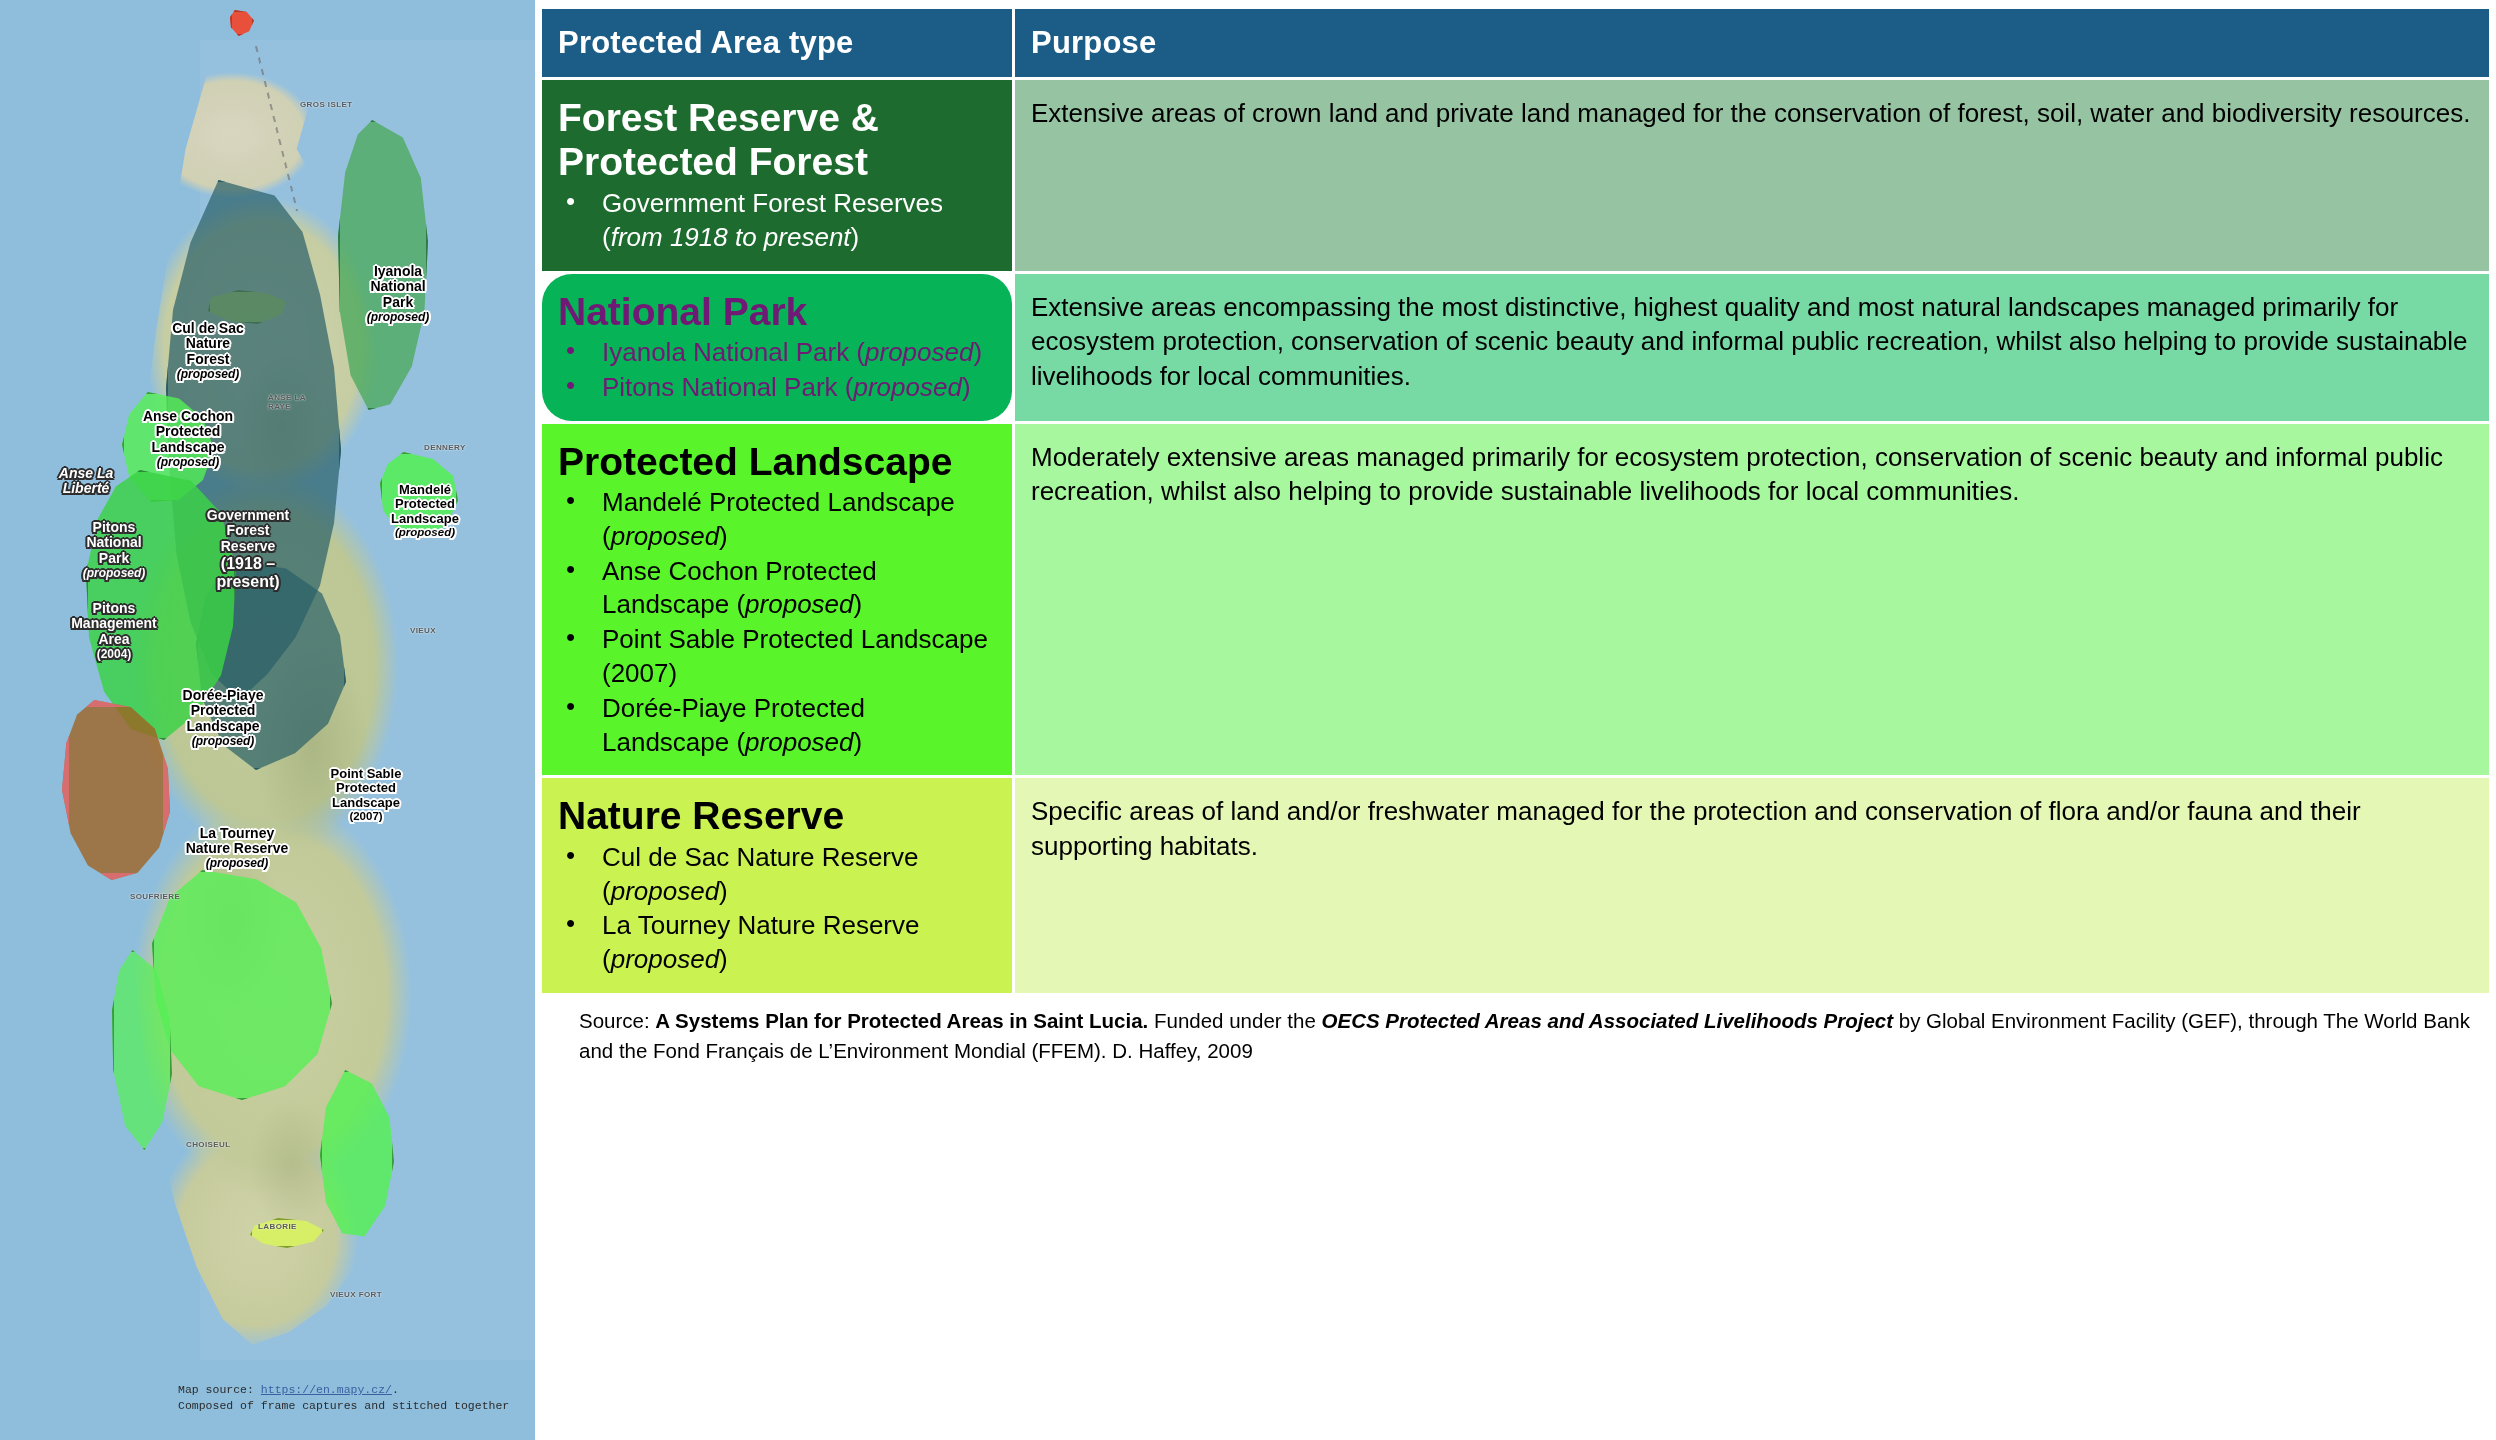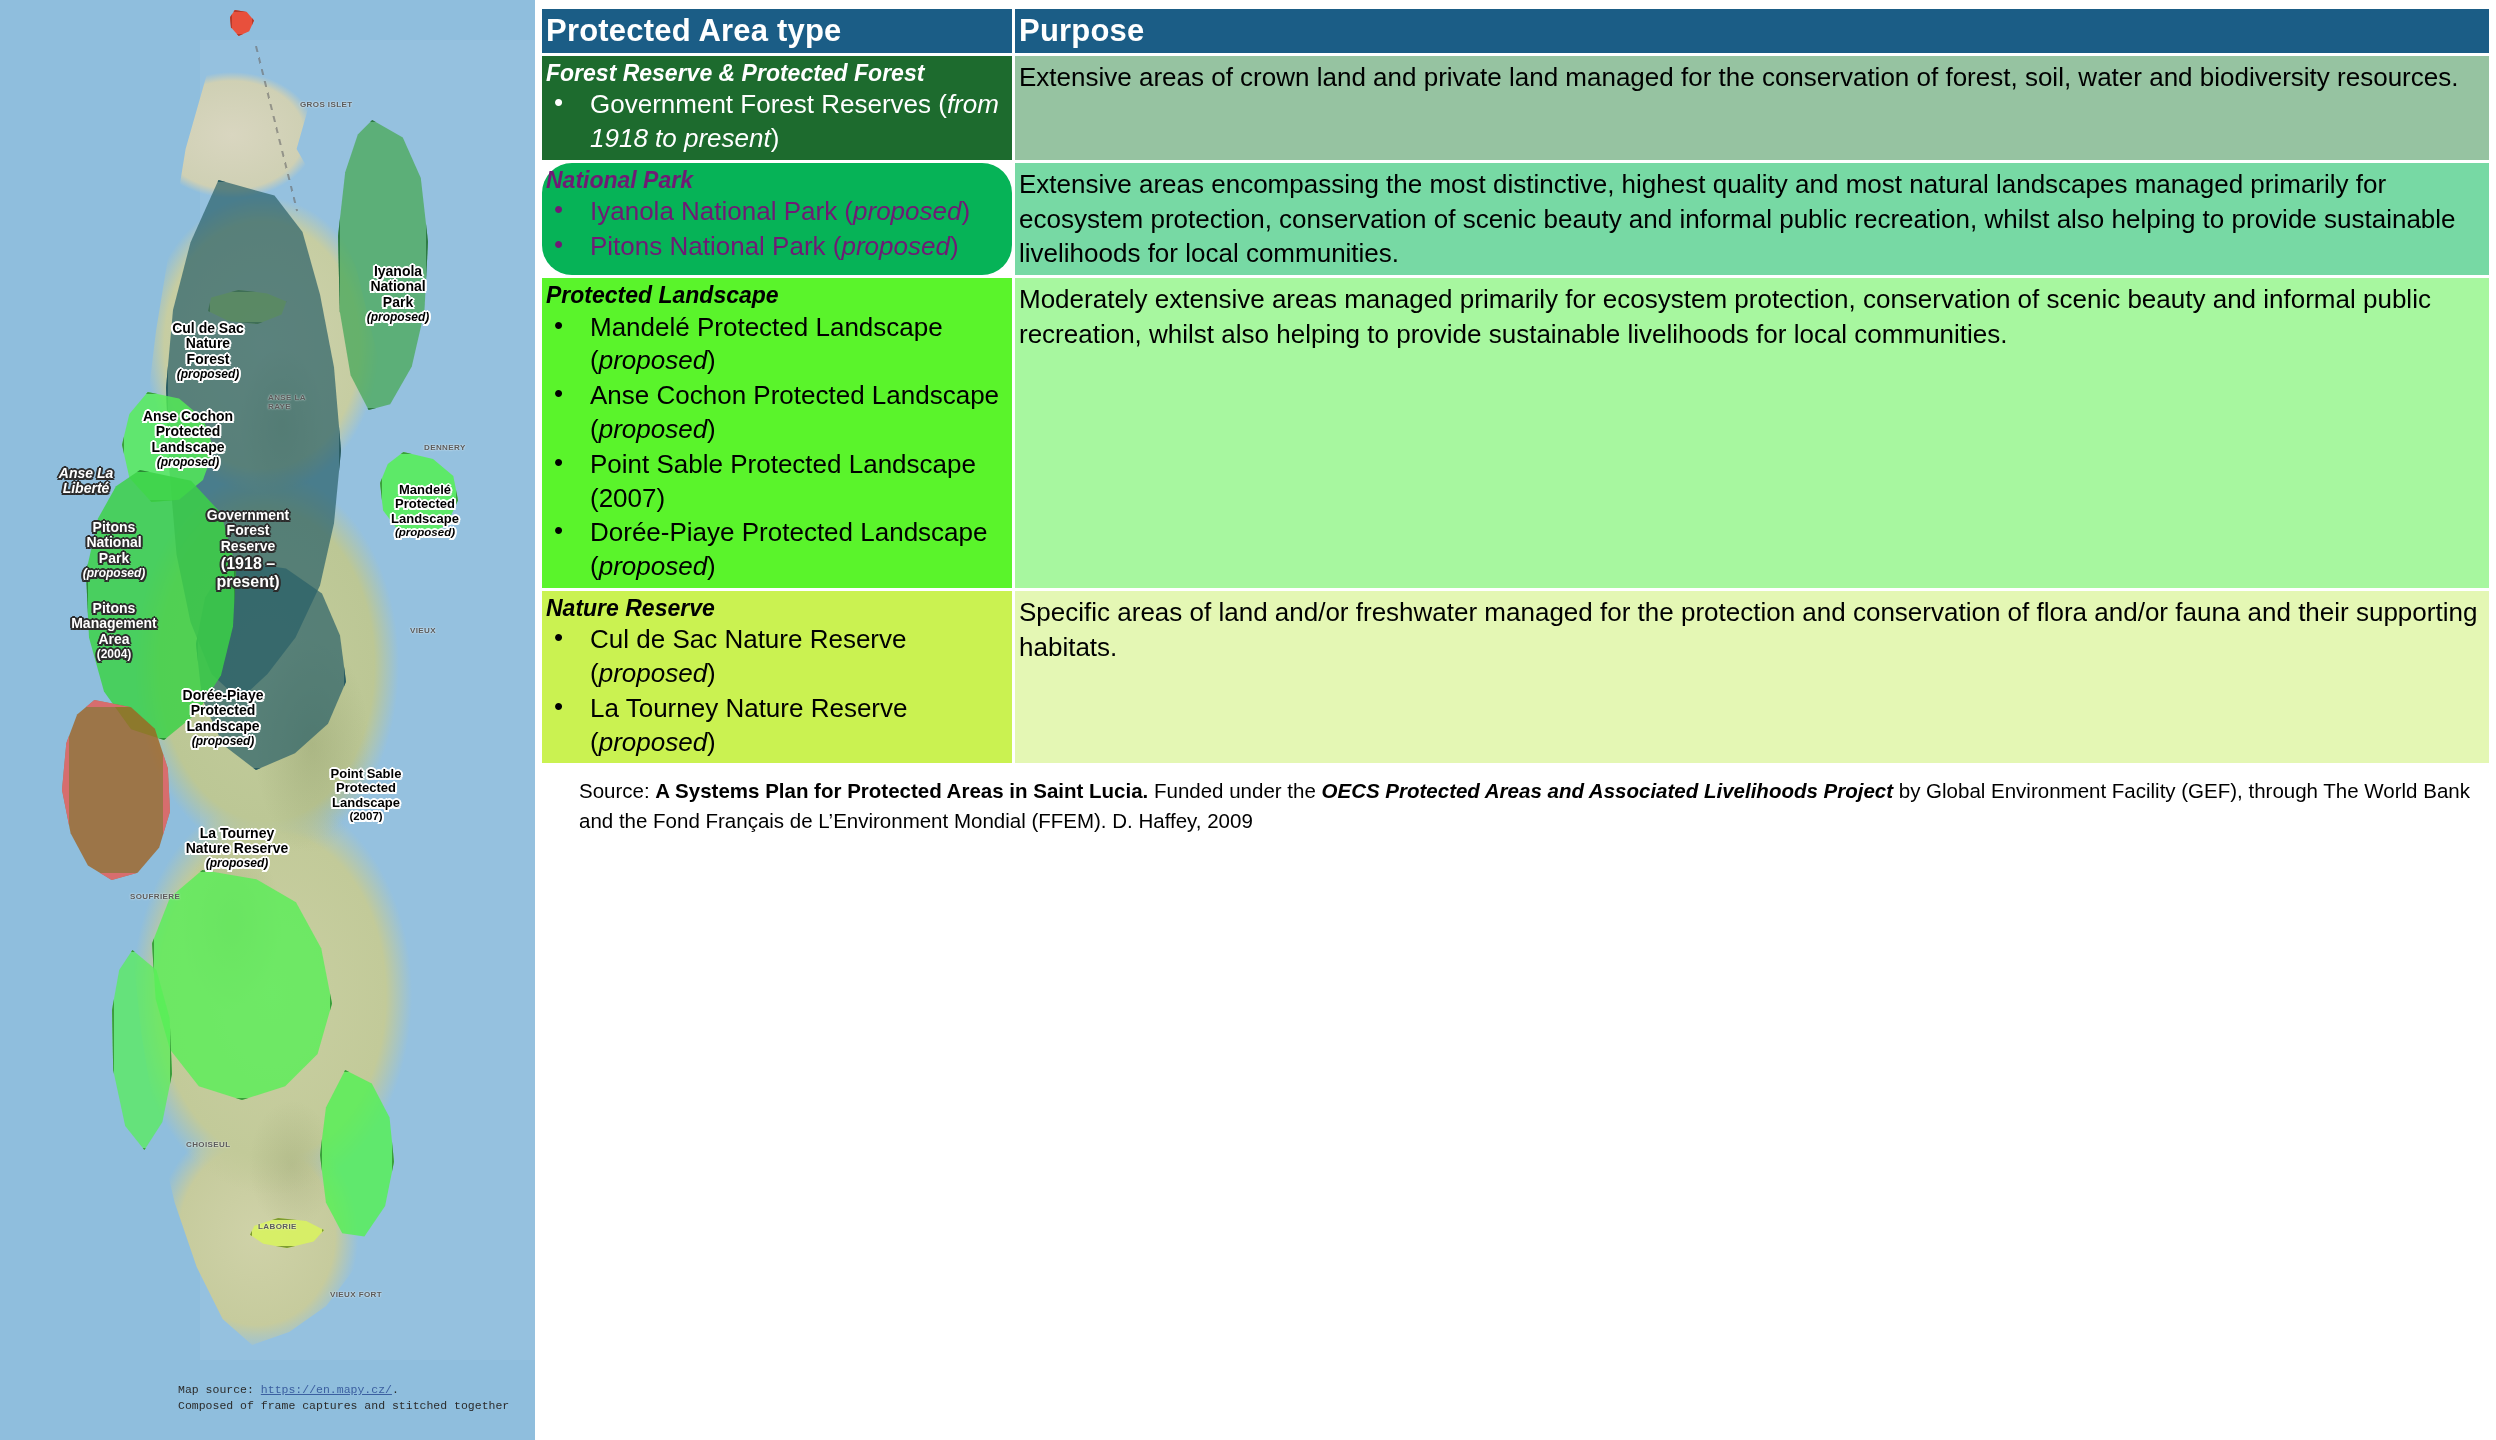--- a/index.html
+++ b/index.html
@@ -195,36 +195,35 @@
     position: relative; flex: 1 1 auto;
     padding: 6px 4px 0 4px;
     display: flex; flex-direction: column;
   }
   table.patable {
     width: 100%;
     border-collapse: separate;
     border-spacing: 3px 3px;
     table-layout: fixed;
   }
-  table.patable td, table.patable th { vertical-align: top; padding: 4px; }
+  table.patable td, table.patable th { vertical-align: top; padding: 16px; }
   .col-type { width: 470px; }
 
   .hdr {
     background: #1b5d86; color: #fff;
     font-size: 31px; font-weight: bold;
     padding: 9px 14px 13px 14px;
     letter-spacing: .2px;
     text-align: left;
   }
 
   .type-cell { padding: 8px 14px 14px 14px; }
   .type-title {
-    font-size: 23px; font-weight: bold; line-height: 1.14;
+    font-size: 39px; font-weight: bold; line-height: 1.14;
     margin-bottom: 2px;
-    font-style: italic;
   }
   .type-list { list-style: none; margin: 0; padding: 0; }
   .type-list li {
     position: relative;
     font-size: 26px; line-height: 1.30;
     padding-left: 44px; margin-top: 1px;
   }
   .type-list li::before {
     content: "•"; position: absolute; left: 8px; top: -2px;
     font-size: 26px; line-height: 1.30;

